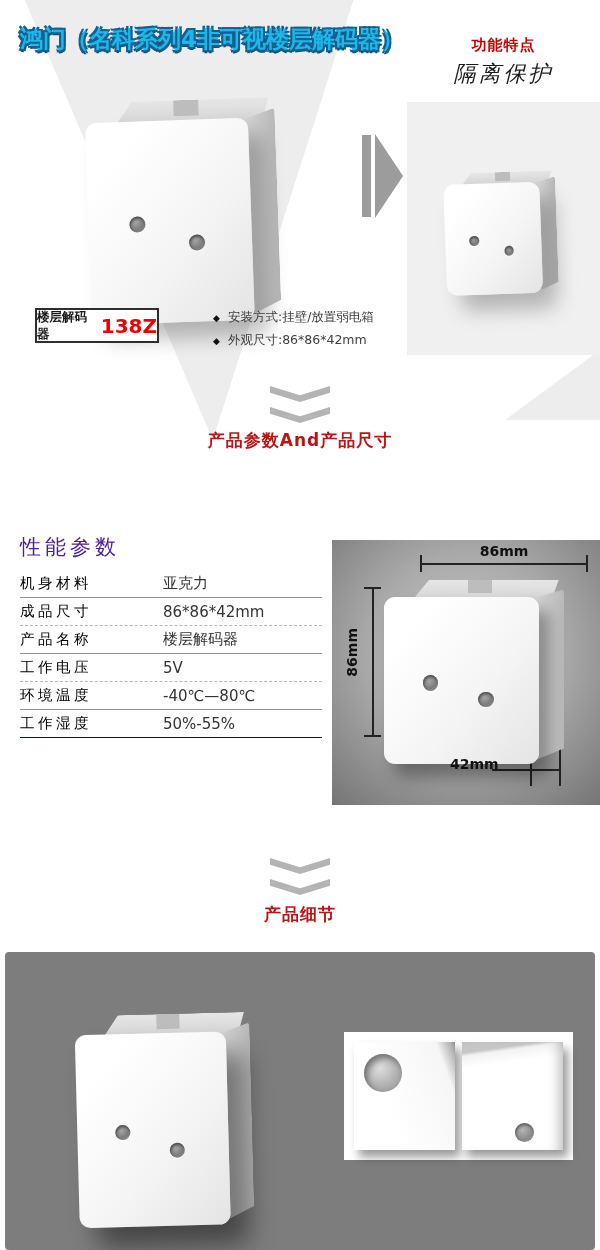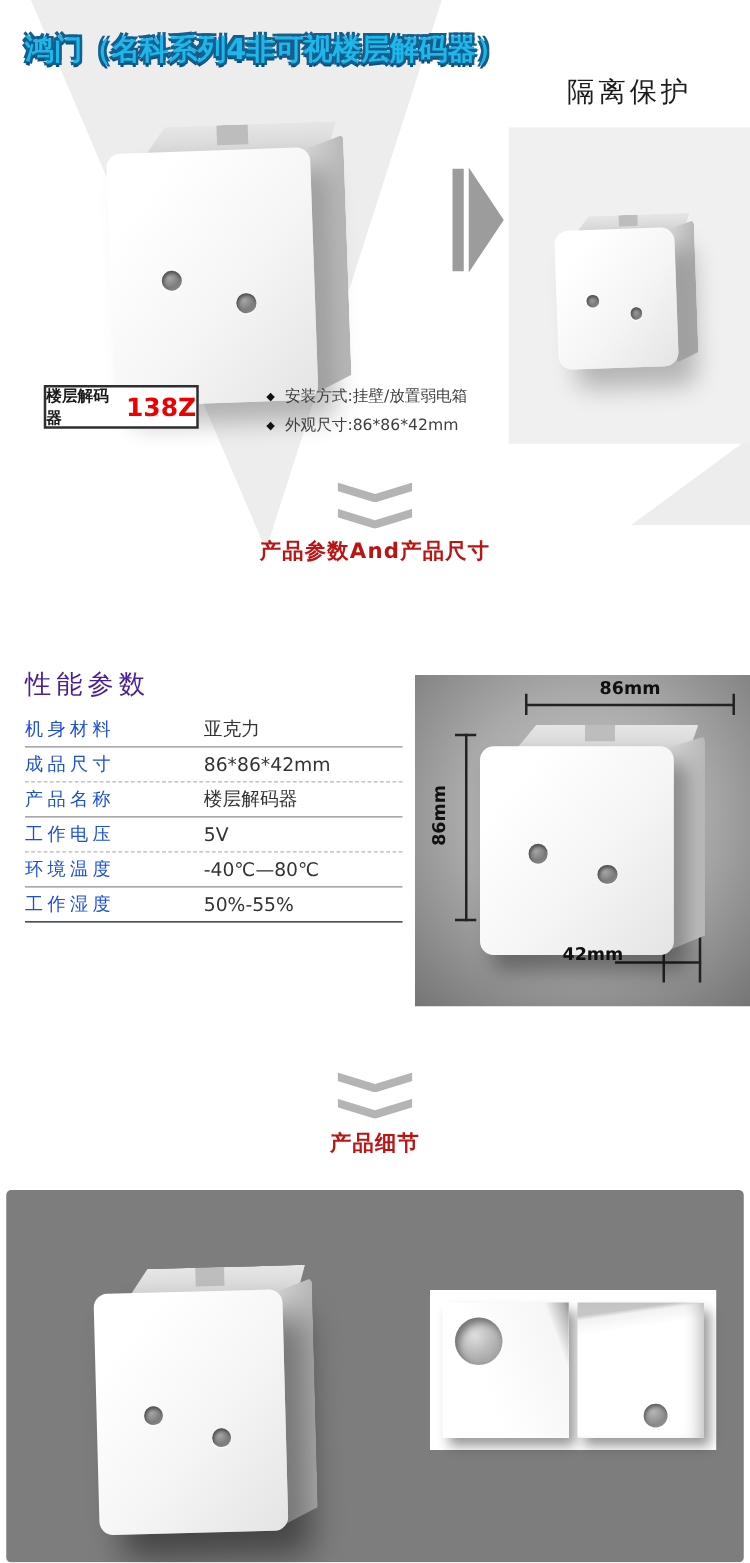--- a/index.html
+++ b/index.html
@@ -69,20 +69,21 @@
   }
   
   .feature-heading {
     position:absolute; left:407px; top:36px; width:193px; z-index:2;
     text-align:center; font-size:15px; font-weight:bold; color:#c00606; letter-spacing:1px;
   }
   .feature-text {
     position:absolute; left:407px; top:59px; width:193px; z-index:2;
     text-align:center; font-size:22px; color:#1c1c1c; letter-spacing:3px;
     font-family:"DejaVu Serif","Liberation Serif",serif;
+    font-style:italic;
   }
   .feature-panel {
     position:absolute; left:407px; top:102px; width:193px; height:253px;
     background:#f0f0f0; z-index:1;
   }
   
   .model-box {
     position:absolute; left:35px; top:308px; width:124px; height:35px; z-index:2;
     border:2px solid #2e2e2e; background:#ffffff;
     display:flex; align-items:center; justify-content:center; gap:5px;
@@ -107,21 +108,21 @@
   }
   .banner-params { top:429px; }
   .banner-details { top:903px; }
   
   .perf-heading {
     position:absolute; left:20px; top:533px; z-index:2;
     font-size:21px; color:#4c1d95; letter-spacing:4px; font-weight:500;
   }
   .spec-table { position:absolute; left:20px; top:570px; width:302px; z-index:2; }
   .spec-row { display:flex; align-items:center; height:28px; }
-  .spec-label { width:143px; font-size:14.5px; color:#1d4ed8; letter-spacing:3.5px; }
+  .spec-label { width:143px; font-size:14.5px; color:#000000; letter-spacing:3.5px; }
   .spec-value { font-size:15px; color:#333333; }
   .line-solid  { border-bottom:1px solid #8f8f8f; }
   .line-dashed { border-bottom:1px dashed #b5b5b5; }
   .line-thick  { border-bottom:1px solid #0f172a; }
   
   .dim-figure {
     position:absolute; left:332px; top:540px; width:268px; height:265px; z-index:2;
     background:radial-gradient(circle at 50% 42%, #c9c9c9 0%, #a9a9a9 48%, #757575 100%);
     overflow:hidden;
   }
@@ -182,20 +183,21 @@
       <span class="hole hole-l"></span>
       <span class="hole hole-r"></span>
     </div>
   </div>
 
   <div class="arrow-right">
     <i class="ar-bar"></i>
     <i class="ar-head"></i>
   </div>
 
+  <div class="feature-heading">功能特点</div>
   <div class="feature-text">隔离保护</div>
   <div class="feature-panel">
     <div class="device" style="left:38px; top:70px; width:112px; height:122px; transform:rotate(-2deg);">
       <div class="d-top"></div>
       <div class="d-side"></div>
       <div class="d-front">
         <span class="hole hole-l"></span>
         <span class="hole hole-r"></span>
       </div>
     </div>

